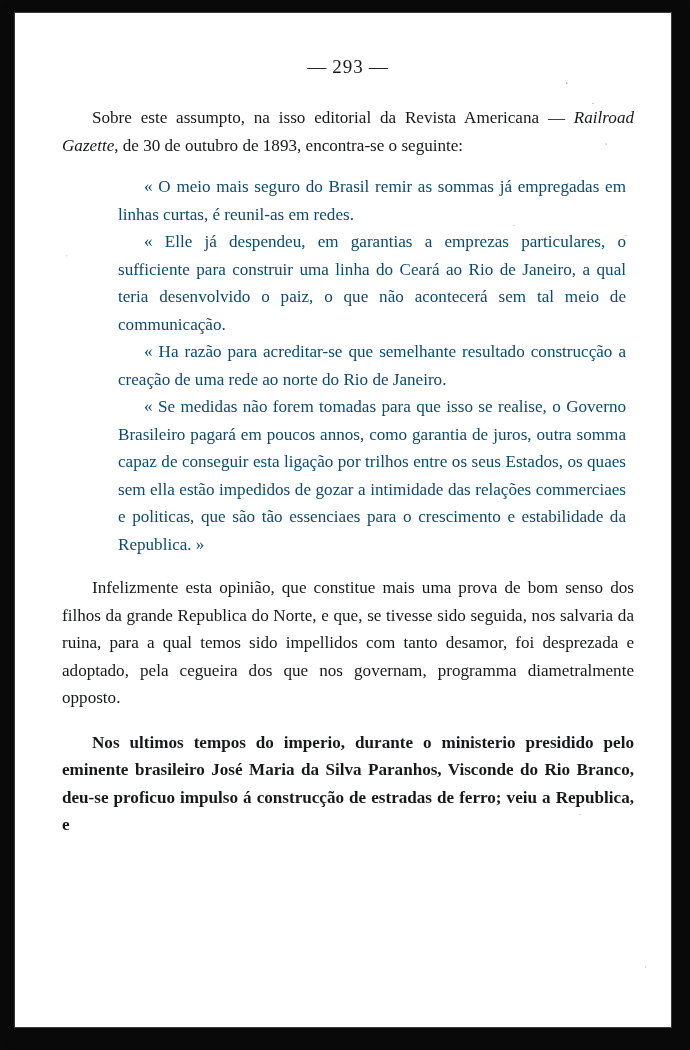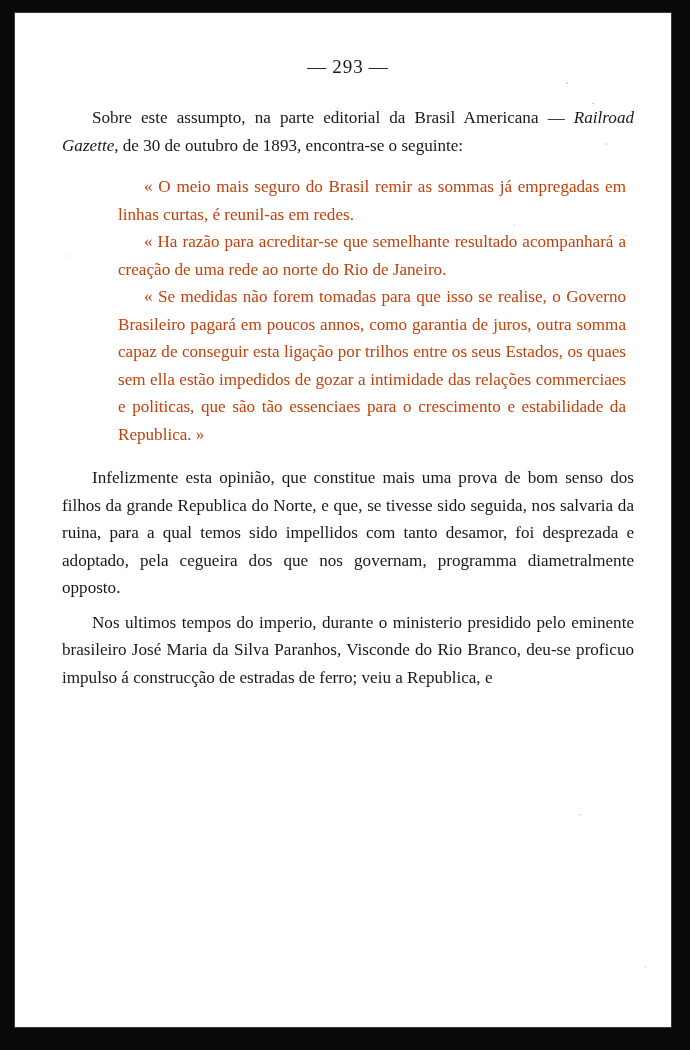--- a/index.html
+++ b/index.html
@@ -72,55 +72,56 @@
 
   .body-text {
     font-size: 17.1px;
     line-height: 27.5px;
     color: #17181a;
     text-align: justify;
     text-justify: inter-word;
     margin: 0 0 0 0;
     hyphens: none;
   }
-  .body-text + .body-text { margin-top: 7px; }
+  .body-text + .body-text { margin-top: 17px; font-weight: bold; }
   .indent { text-indent: 30px; }
 
   .quote-block {
     margin: 14px 0 16px 0;
     padding-left: 56px;
     padding-right: 8px;
   }
   .quote-block p {
     font-size: 17.1px;
     line-height: 27.5px;
-    color: #c2410c;
+    color: #0c4a6e;
     text-align: justify;
     text-indent: 26px;
     margin: 0;
   }
 
   .it { font-style: italic; }
 </style>
 </head>
 <body>
 
 <div class="scan-frame">
   <div class="page">
     <div class="content">
 
       <div class="folio">
         <span class="rule">—</span><span>293</span><span class="rule">—</span>
       </div>
 
-      <p class="body-text indent"><span>Sobre este assumpto, na parte editorial da Brasil Americana — </span><span class="it">Railroad Gazette</span><span>, de 30 de outubro de 1893, encontra-se o seguinte:</span></p>
+      <p class="body-text indent"><span>Sobre este assumpto, na isso editorial da Revista Americana — </span><span class="it">Railroad Gazette</span><span>, de 30 de outubro de 1893, encontra-se o seguinte:</span></p>
 
       <div class="quote-block">
         <p>« O meio mais seguro do Brasil remir as sommas já empregadas em linhas curtas, é reunil-as em redes.</p>
-        <p>« Ha razão para acreditar-se que semelhante resultado acompanhará a creação de uma rede ao norte do Rio de Janeiro.</p>
+        <p>« Elle já despendeu, em garantias a emprezas particulares, o sufficiente para construir uma linha do Ceará ao Rio de Janeiro, a qual teria desenvolvido o paiz, o que não acontecerá sem tal meio de communicação.</p>
+        <p>« Ha razão para acreditar-se que semelhante resultado construcção a creação de uma rede ao norte do Rio de Janeiro.</p>
         <p>« Se medidas não forem tomadas para que isso se realise, o Governo Brasileiro pagará em poucos annos, como garantia de juros, outra somma capaz de conseguir esta ligação por trilhos entre os seus Estados, os quaes sem ella estão impedidos de gozar a intimidade das relações commerciaes e politicas, que são tão essenciaes para o crescimento e estabilidade da Republica. »</p>
       </div>
 
       <p class="body-text indent">Infelizmente esta opinião, que constitue mais uma prova de bom senso dos filhos da grande Republica do Norte, e que, se tivesse sido seguida, nos salvaria da ruina, para a qual temos sido impellidos com tanto desamor, foi desprezada e adoptado, pela cegueira dos que nos governam, programma diametralmente opposto.</p>
       <p class="body-text indent">Nos ultimos tempos do imperio, durante o ministerio presidido pelo eminente brasileiro José Maria da Silva Paranhos, Visconde do Rio Branco, deu-se proficuo impulso á construcção de estradas de ferro; veiu a Republica, e</p>
 
     </div>
   </div>
 </div>
 

